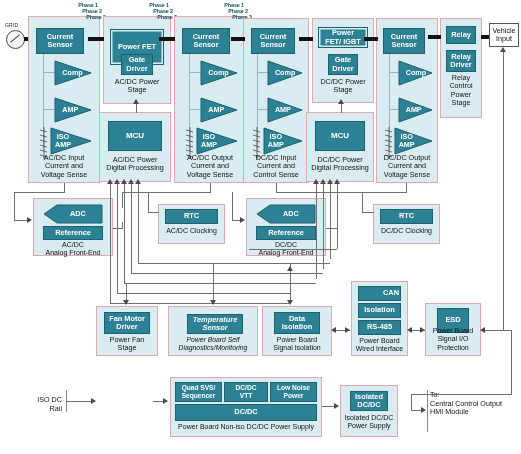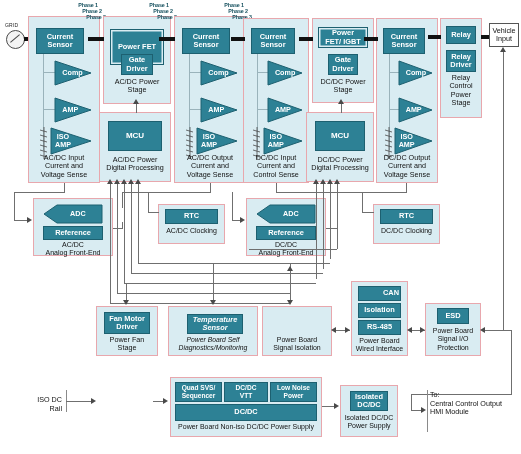--- a/index.html
+++ b/index.html
@@ -481,36 +481,38 @@
   <div class="abs" style="left:168px;top:306px;width:90px;height:50px;font-style:italic;">
     <div class="group abs" style="left:0;top:0;width:90px;height:50px;"></div>
     <div class="chip stack" style="left:19px;top:8px;width:56px;height:20px;">Temperature
 Sensor</div>
     <div class="cap" style="left:0;top:30px;width:90px;font-size:6.8px;">Power Board Self
 Diagnostics/Monitoring</div>
   </div>
 
   <div class="abs" style="left:262px;top:306px;width:70px;height:50px;">
     <div class="group abs" style="left:0;top:0;width:70px;height:50px;"></div>
+    <div class="chip" style="left:12px;top:6px;width:46px;height:22px;">Data
+Isolation</div>
     <div class="cap" style="left:0;top:30px;width:70px;font-size:7px;">Power Board
 Signal Isolation</div>
   </div>
 
   <div class="abs" style="left:351px;top:281px;width:57px;height:75px;">
     <div class="group abs" style="left:0;top:0;width:57px;height:75px;"></div>
     <div class="chip" style="left:7px;top:5px;width:43px;height:15px;padding-left:23px;">CAN</div>
     <div class="chip" style="left:7px;top:22px;width:43px;height:15px;">Isolation</div>
     <div class="chip" style="left:7px;top:39px;width:43px;height:15px;">RS-485</div>
     <div class="cap" style="left:0;top:56px;width:57px;font-size:7px;">Power Board
 Wired Interface</div>
   </div>
 
   <div class="abs" style="left:425px;top:303px;width:56px;height:53px;">
     <div class="group abs" style="left:0;top:0;width:56px;height:53px;"></div>
-    <div class="chip" style="left:12px;top:5px;width:32px;height:16px;">ESD</div>
+    <div class="chip" style="left:12px;top:5px;width:32px;height:25px;">ESD</div>
     <div class="cap" style="left:0;top:24px;width:56px;font-size:7px;">Power Board
 Signal I/O
 Protection</div>
   </div>
 
   <div class="wire h" style="left:333px;top:330px;width:17px;"></div>
   <div class="arrow left" style="left:331px;top:327px;"></div>
   <div class="arrow right" style="left:345px;top:327px;"></div>
 
   <div class="wire h" style="left:409px;top:330px;width:16px;"></div>

